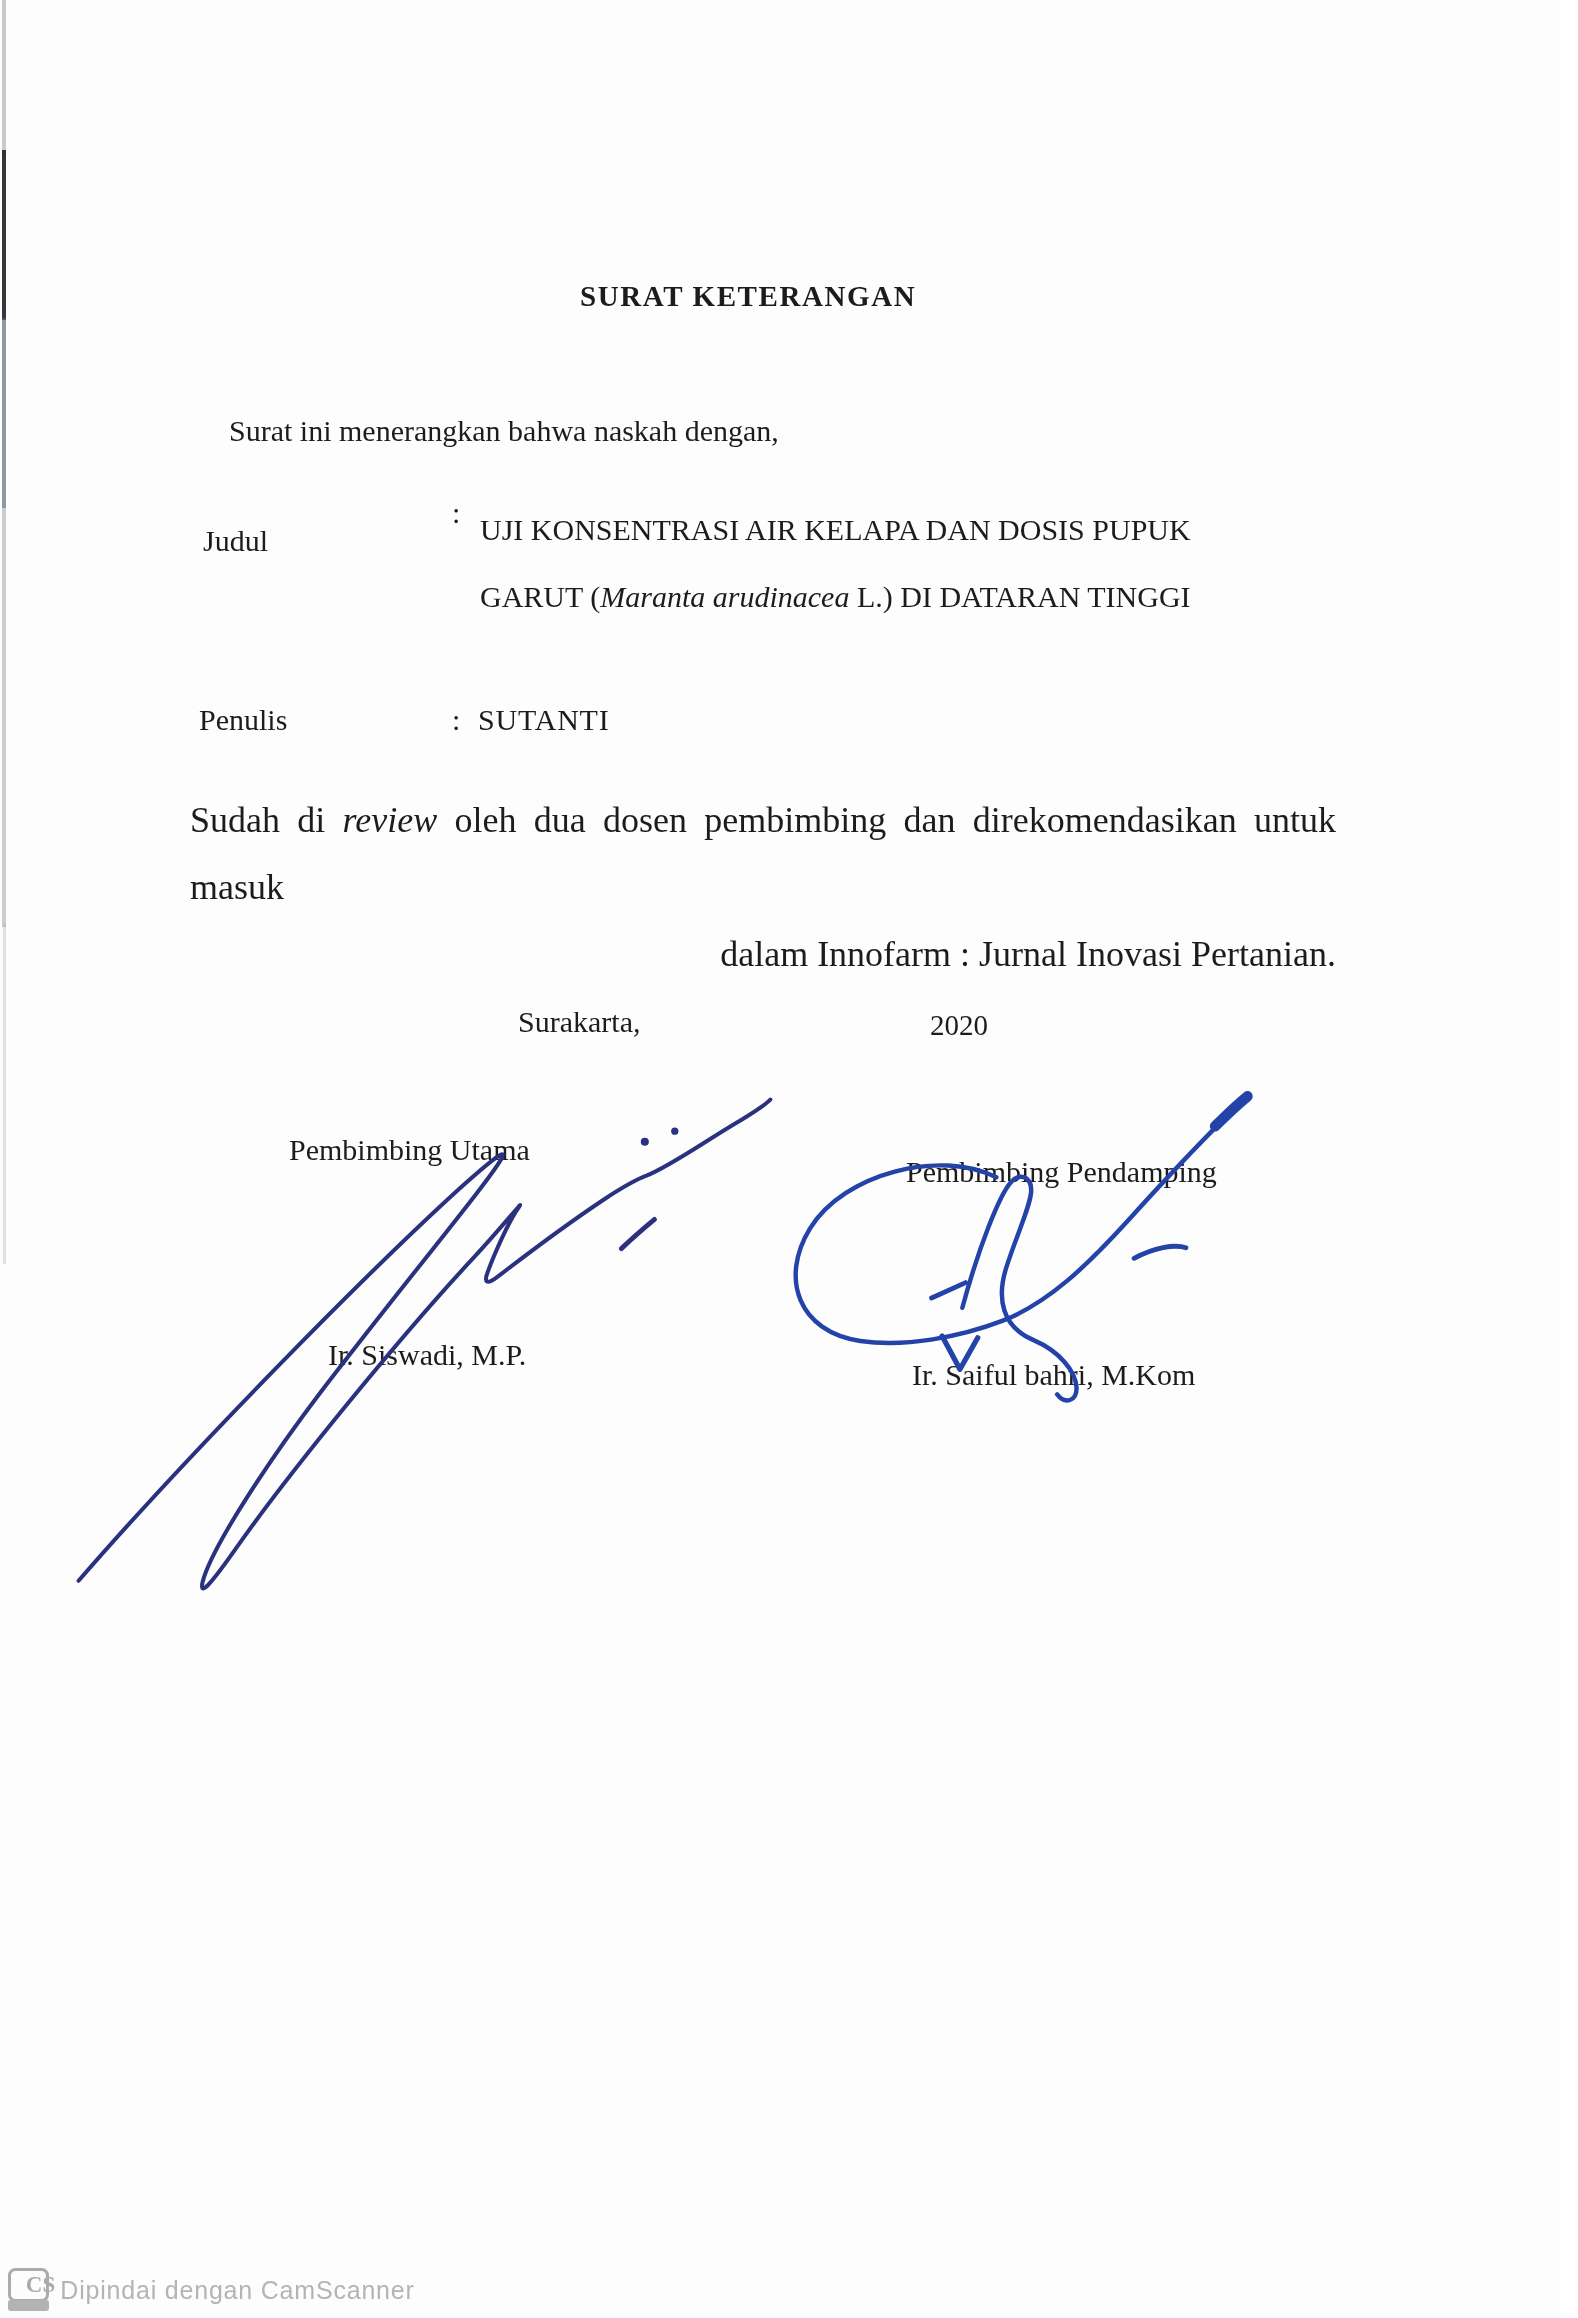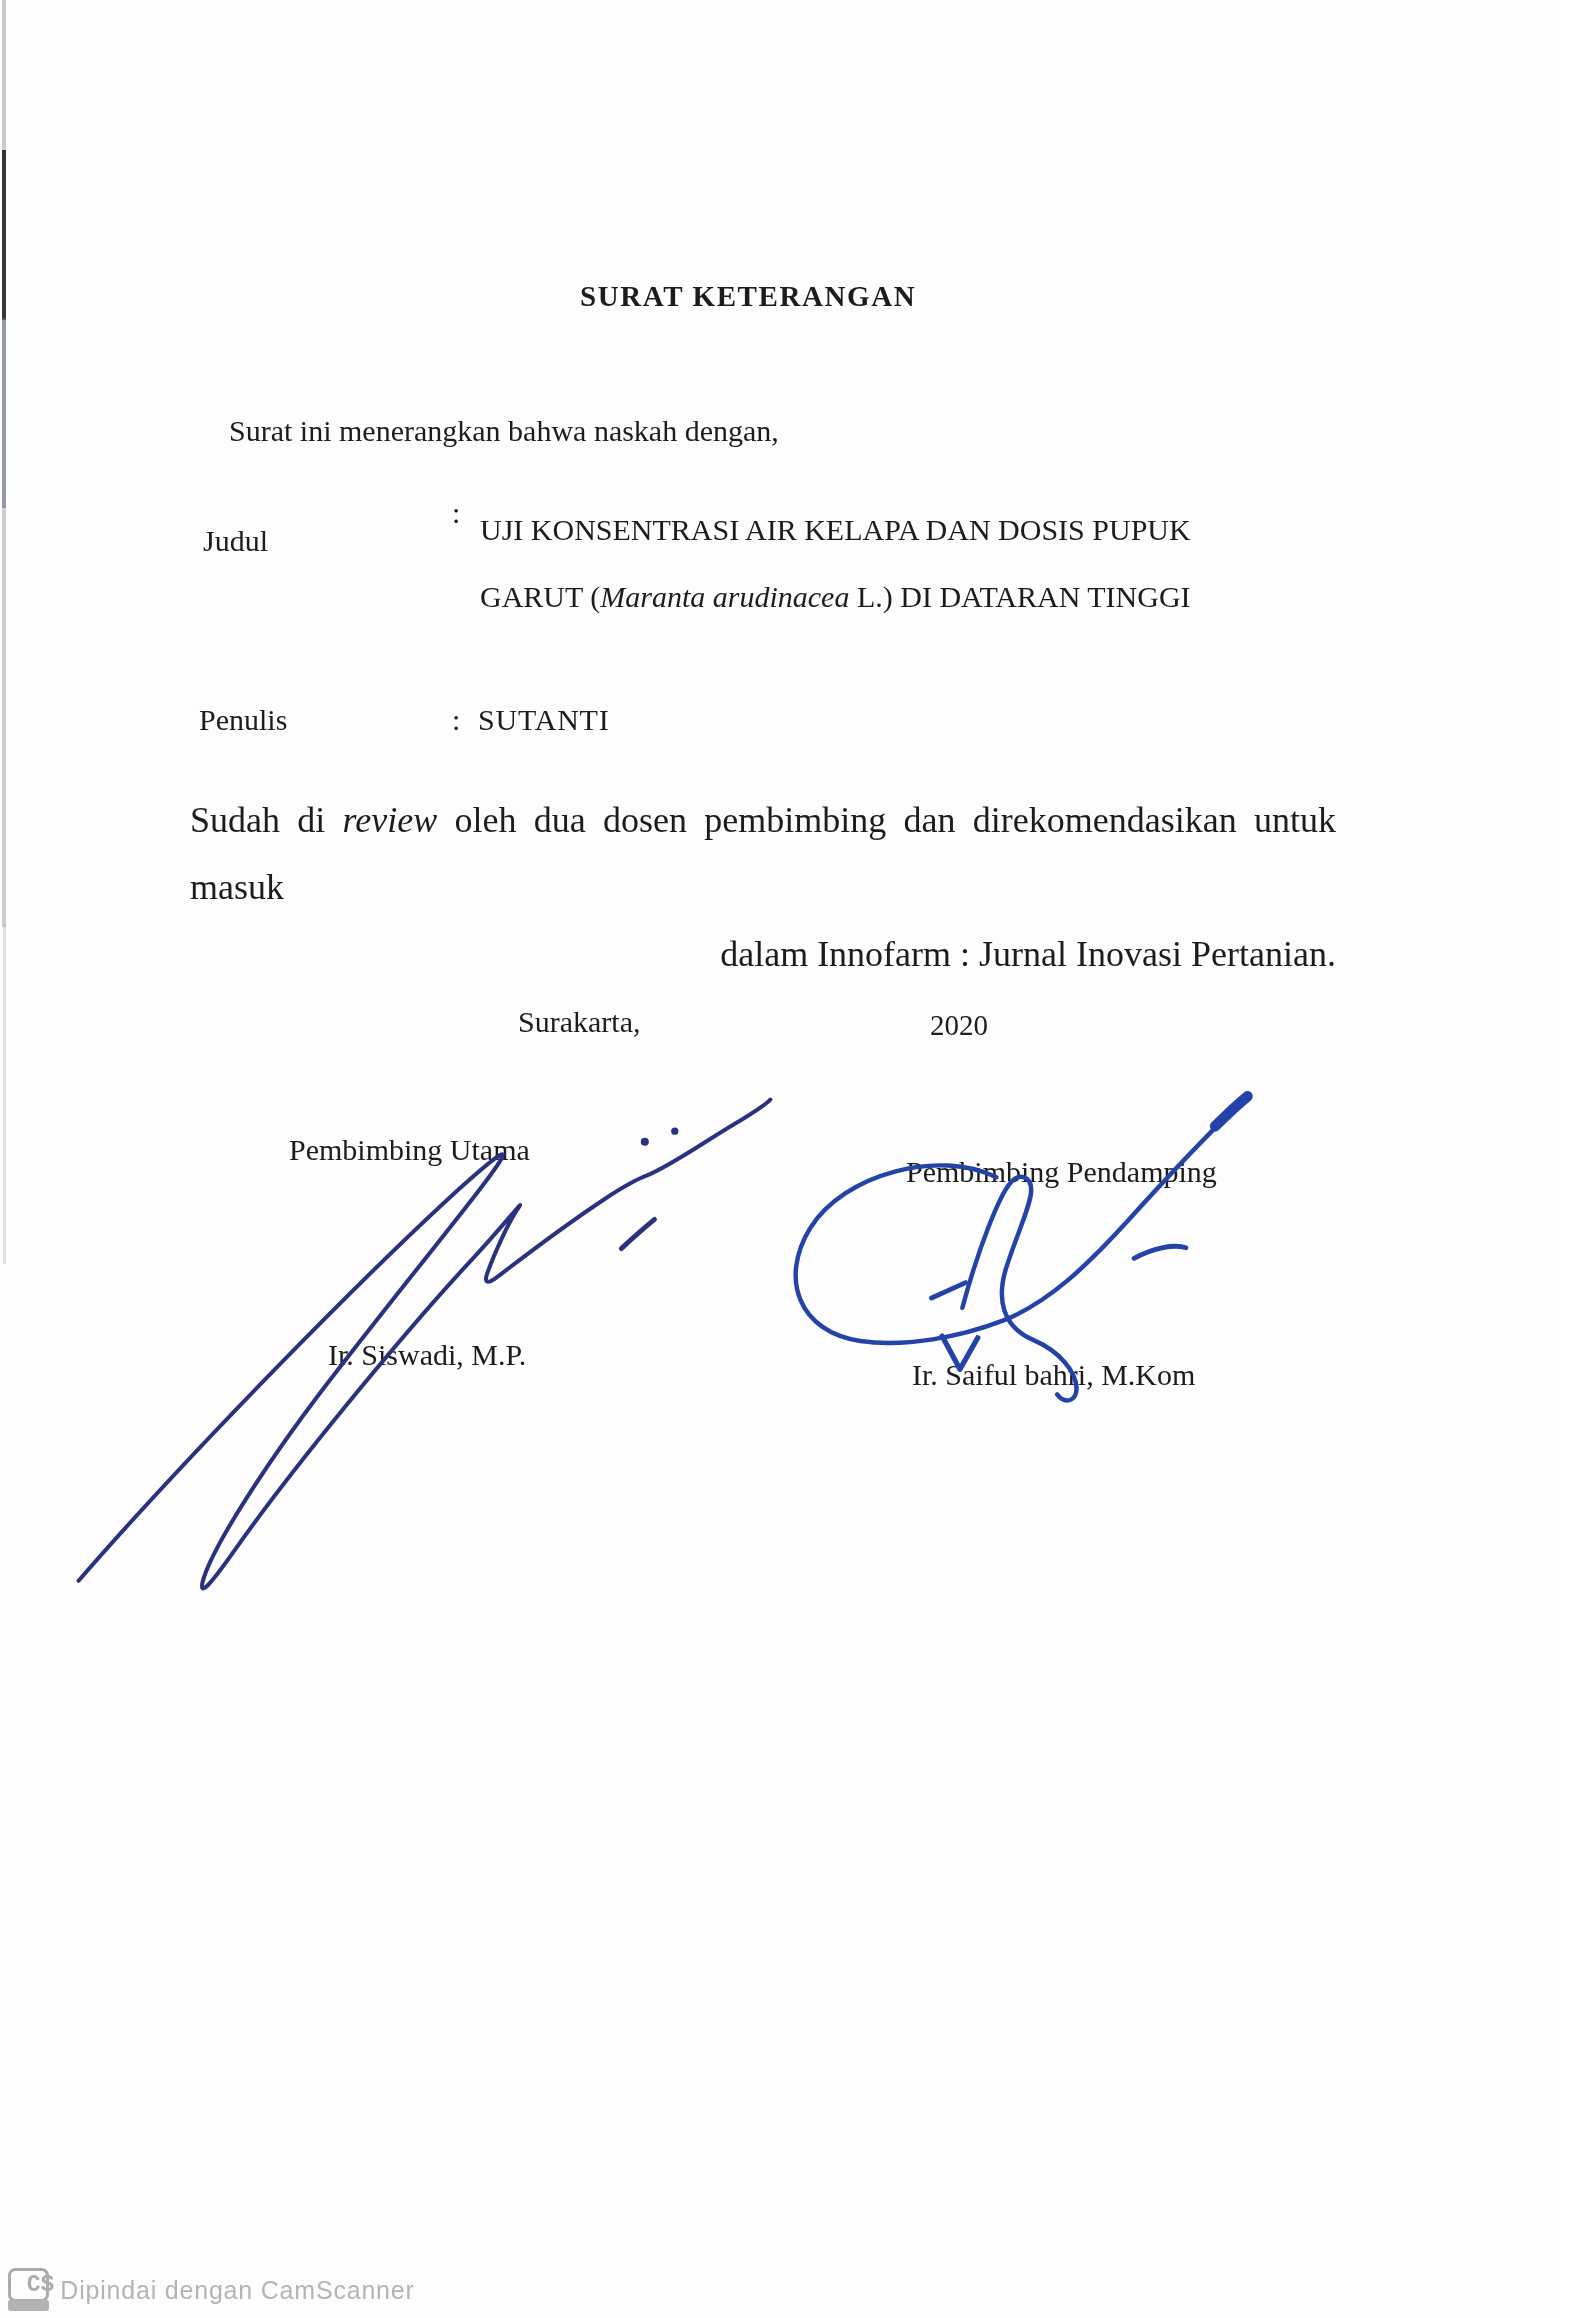--- a/index.html
+++ b/index.html
@@ -50,21 +50,21 @@
   
   .footer{position:absolute;left:8px;top:2268px;display:flex;align-items:center;}
   .cs-badge{width:41px;height:44px;position:relative;}
   .cs-box{
     box-sizing:border-box;width:41px;height:34px;
     border:3.2px solid #ababab;border-radius:7.3px;
     display:flex;align-items:center;justify-content:center;
     background:#fdfdfd;
   }
   .cs-box span{
-    font-family:Liberation Mono, monospace;
+    font-family:Liberation Serif, serif;
     font-weight:bold;font-size:23px;color:#ababab;letter-spacing:0px;padding-left:24px;
   }
   .cs-base{width:41px;height:10.5px;background:#b3b3b3;border-radius:2.4px;margin-top:-1.6px;}
   .scan-credit{
     margin-left:11.3px;
     font-family:"Liberation Sans", sans-serif;
     font-size:25px;color:#b4b4b4;letter-spacing:0.8px;
     white-space:nowrap;
   }
 </style>

